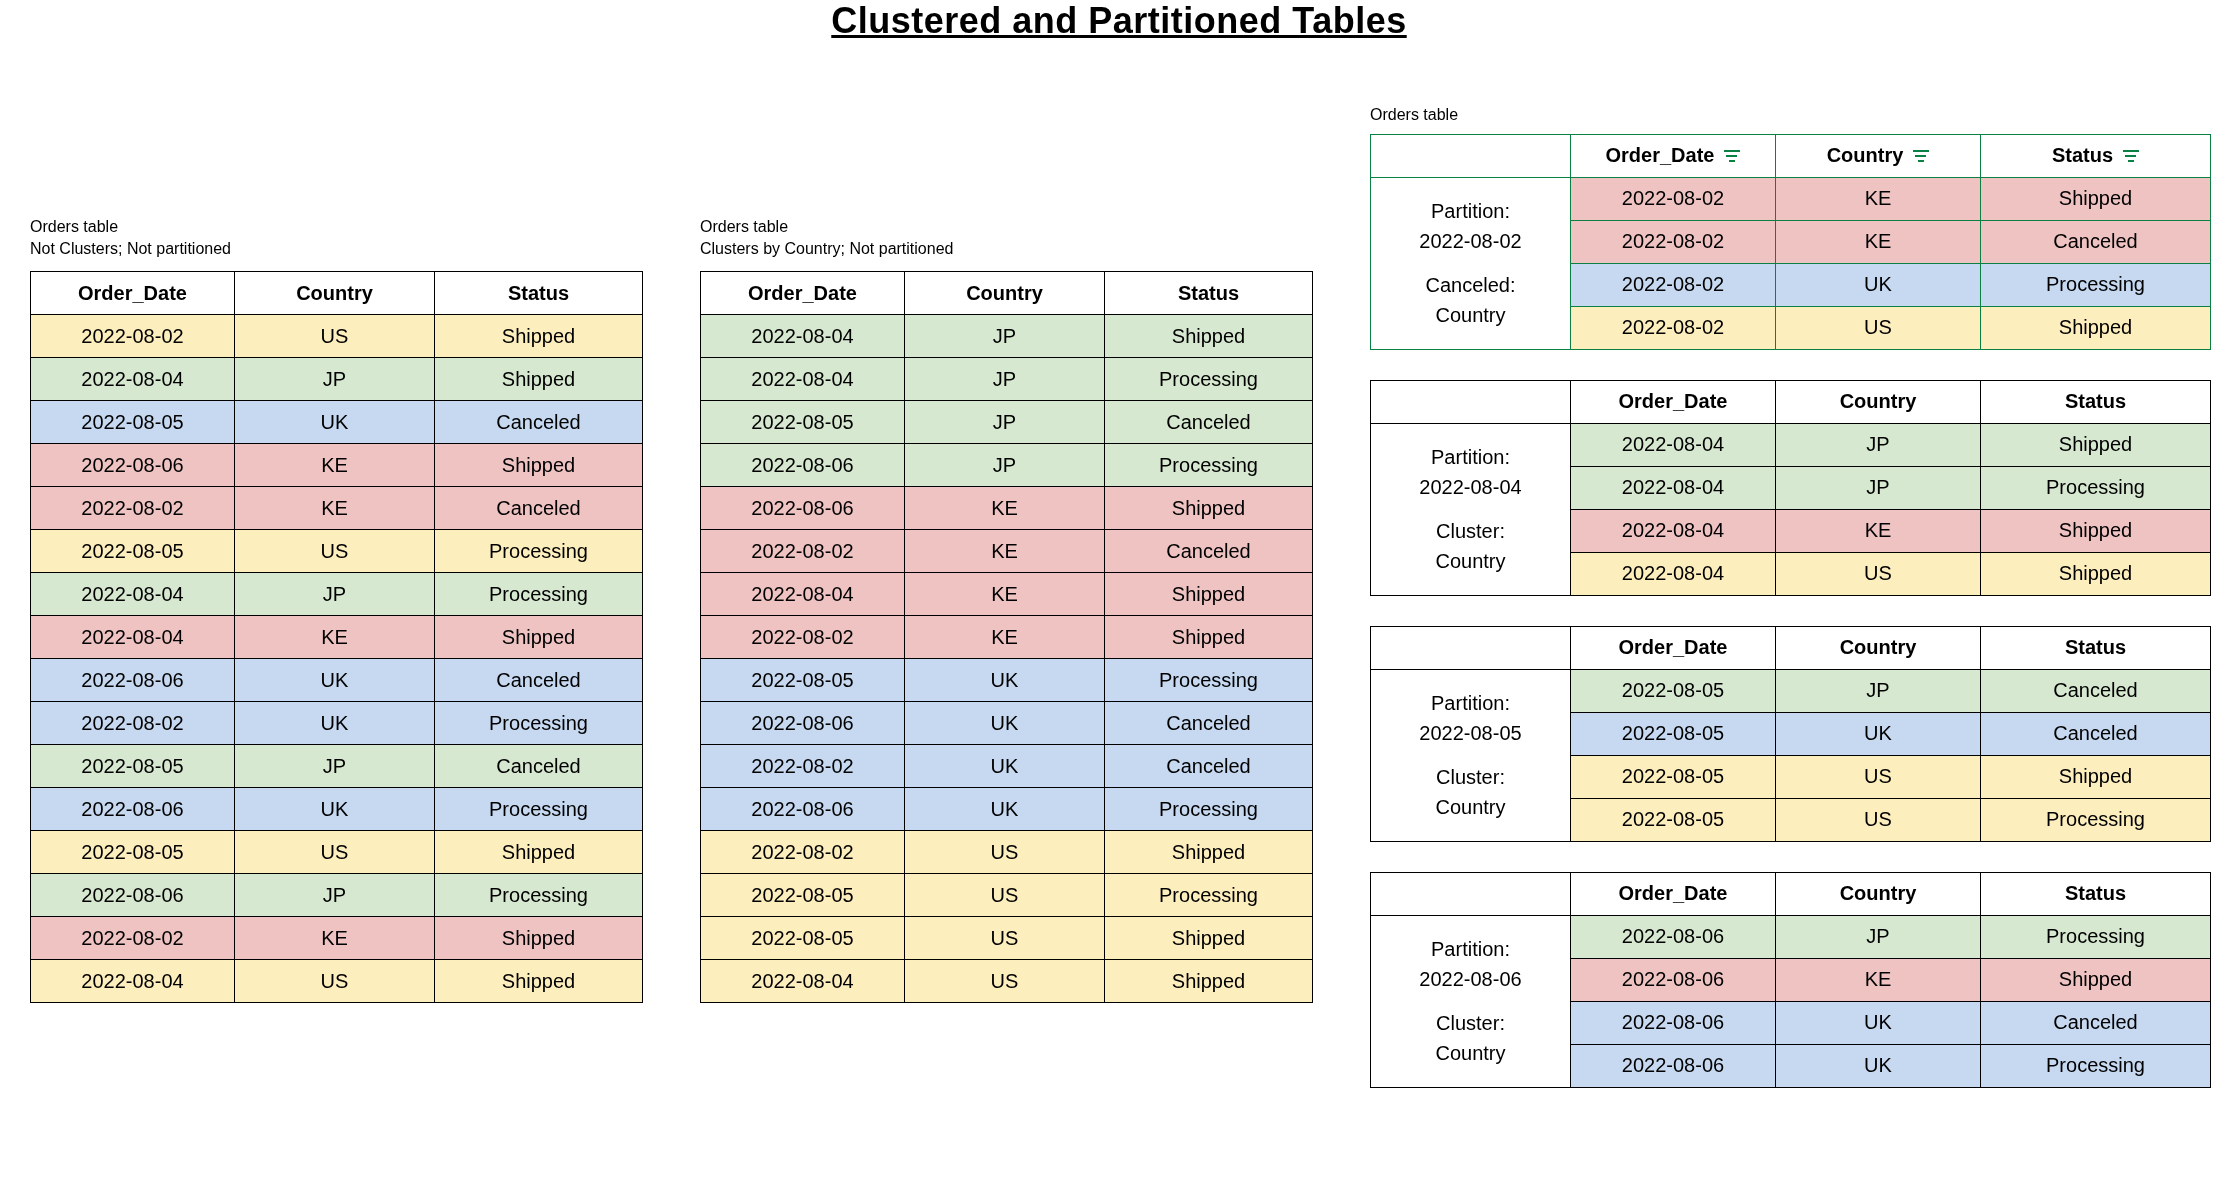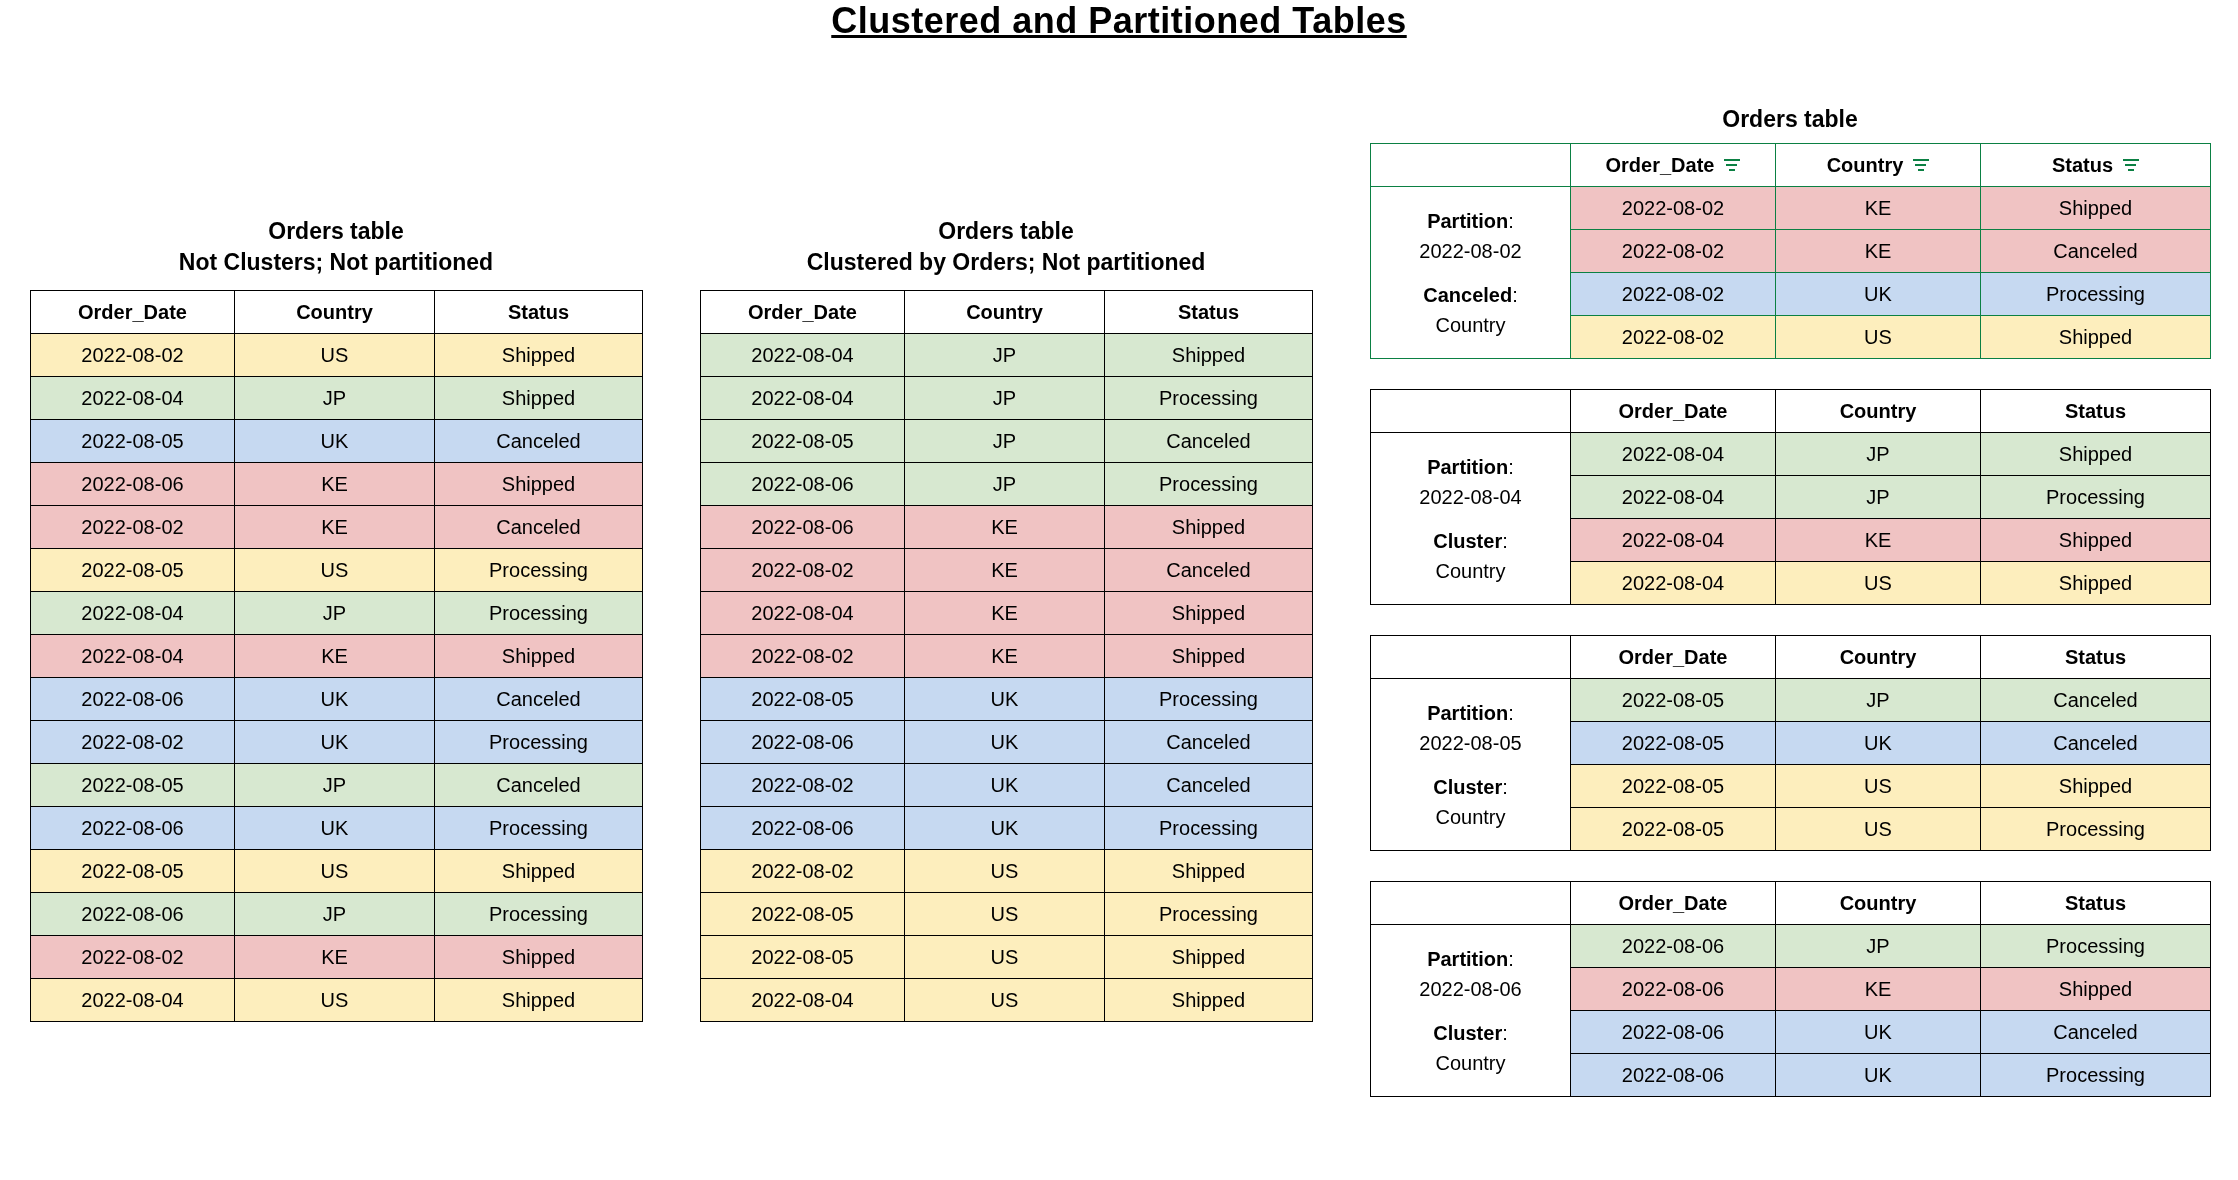--- a/index.html
+++ b/index.html
@@ -22,23 +22,22 @@
     left: 0;
     width: 2238px;
     text-align: center;
     font-size: 36px;
     font-weight: bold;
     text-decoration: underline;
     letter-spacing: 0.5px;
   }
 
   .tbl-caption {
-    text-align: center;
-    font-size: 23px;
-    font-weight: bold;
+    font-size: 16px;
+    font-weight: normal;
     line-height: 1.35;
   }
   .tbl-caption .line2 { display: block; }
 
   table.grid {
     border-collapse: collapse;
     table-layout: fixed;
   }
   table.grid th, table.grid td {
     border: 1.5px solid #000000;
@@ -115,21 +114,21 @@
   table.part col.p3 { width: 230px; }
 
   td.part-label {
     border: 1.5px solid #000000;
     background: #ffffff;
     font-size: 20px;
     line-height: 1.5;
     text-align: center;
     padding: 4px 6px;
   }
-  td.part-label .strong { font-weight: bold; }
+  td.part-label .strong { font-weight: normal; }
   td.part-label .spacer { display: block; height: 14px; }
 
   
   table.part.highlight th,
   table.part.highlight td {
     border-color: #0b8043;
   }
   table.part.highlight td.part-label {
     border-color: #0b8043;
   }
@@ -261,21 +260,21 @@
           <td class="c-US">US</td>
           <td class="c-US">Shipped</td>
         </tr>
       </tbody>
   </table>
 </div>
 
 <div id="tbl-mid-wrap">
   <div class="tbl-caption">
     <span>Orders table</span>
-    <span class="line2">Clustered by Orders; Not partitioned</span>
+    <span class="line2">Clusters by Country; Not partitioned</span>
   </div>
   <table class="grid">
     <colgroup>
         <col class="c1">
         <col class="c2">
         <col class="c3">
       </colgroup>
     <thead>
       <tr>
         <th>Order_Date</th>

